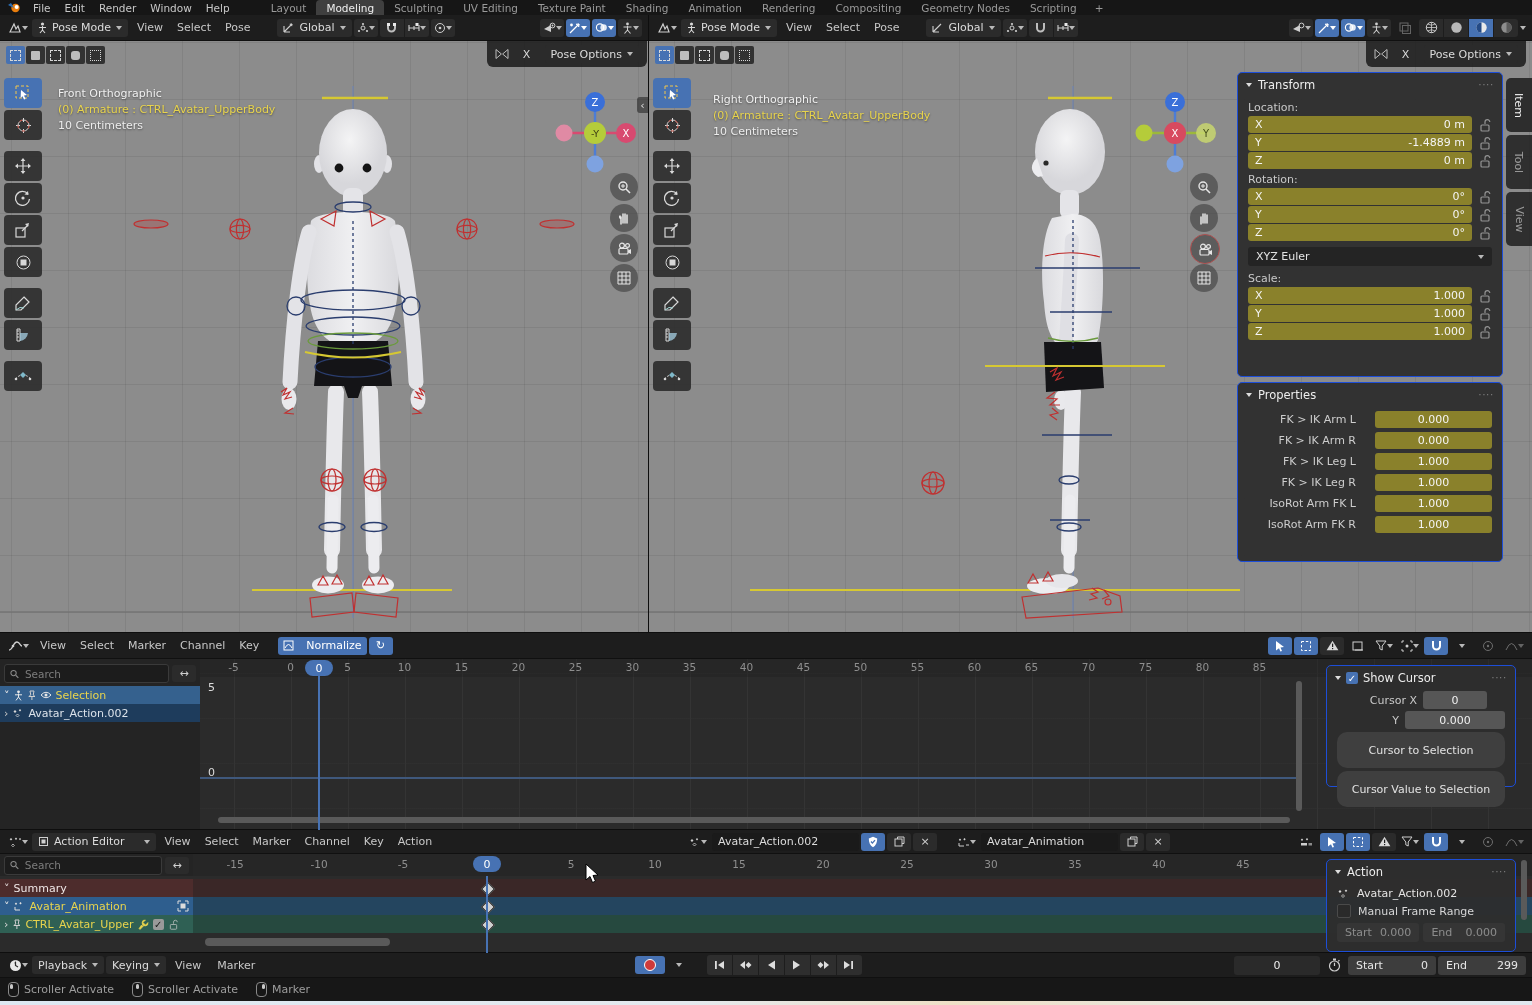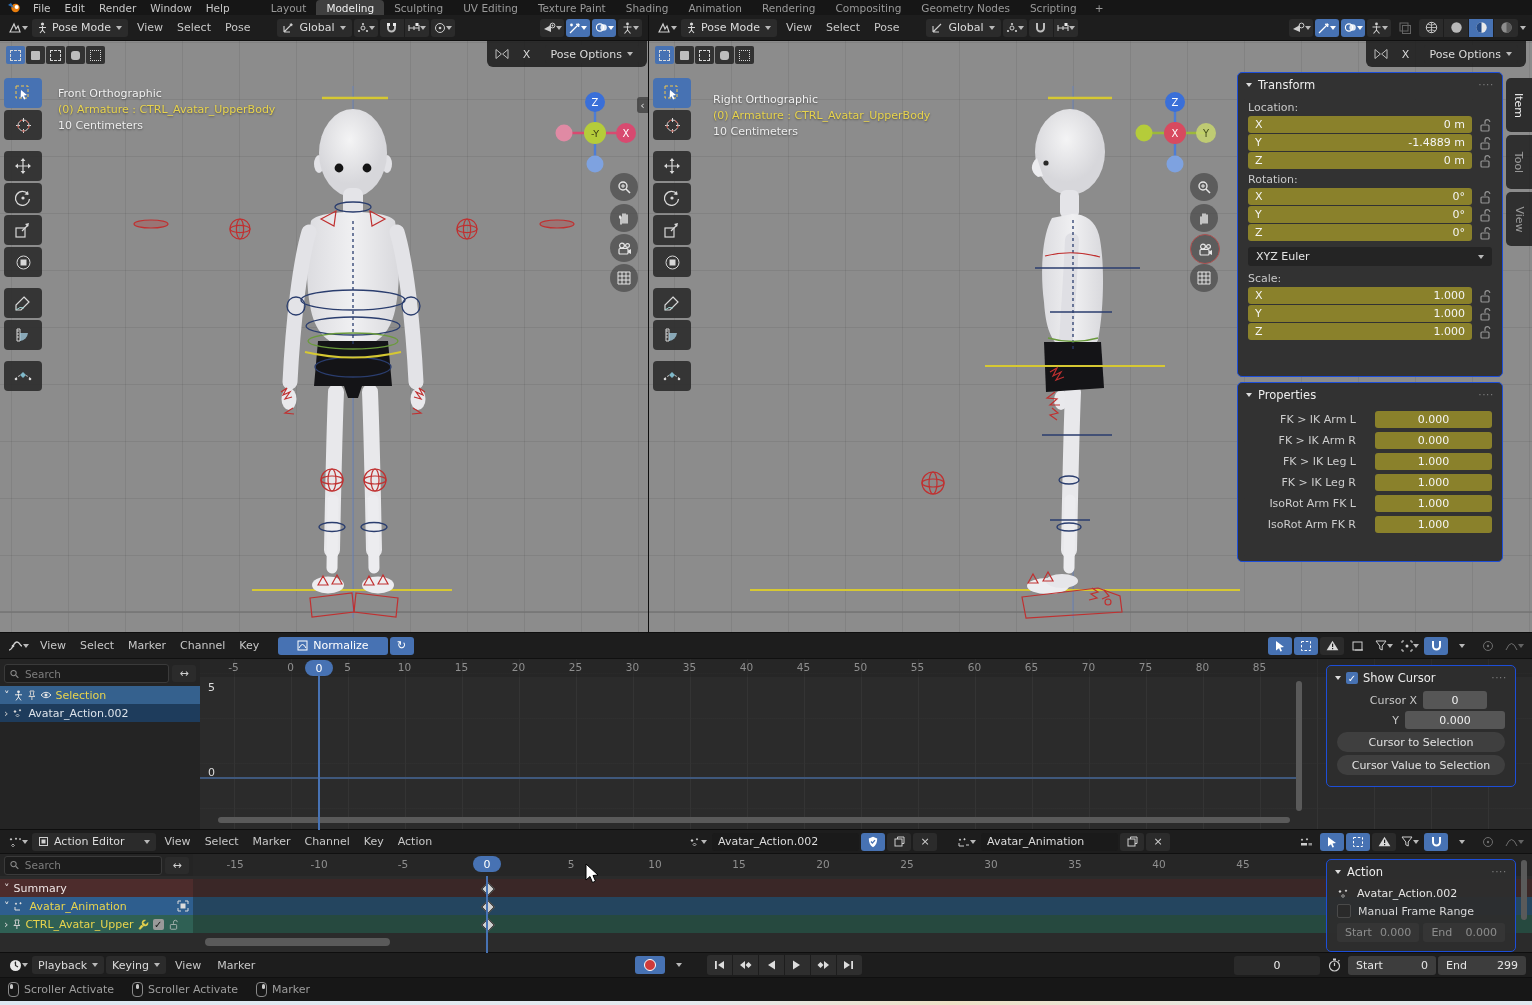--- a/index.html
+++ b/index.html
@@ -69,21 +69,21 @@
   .searchbox{display:flex;align-items:center;gap:4px;background:#1c1c1c;border:1px solid #3a3a3a;border-radius:3px;height:17px;padding:0 5px;flex:1;}
   .searchbox input{background:transparent;border:none;outline:none;color:#cfcfcf;width:100%;font-family:"DejaVu Sans",sans-serif;font-size:10.5px;}
   .searchbox input::placeholder{color:#7d7d7d;}
   .chrow{display:flex;align-items:center;gap:4px;padding:0 4px;height:18px;white-space:nowrap;}
   .ruler{position:absolute;display:flex;color:#8f8f8f;font-size:10.5px;}
   .ruler .tick{text-align:center;}
   .pill{position:absolute;width:28px;height:16px;background:#4772b3;border-radius:8px;color:#fff;display:flex;align-items:center;justify-content:center;z-index:6;}
   .playline{position:absolute;width:2px;background:#4772b3;z-index:5;}
   .scrollthumb{position:absolute;background:#5a5a5a;border-radius:4px;}
   .key-d{position:absolute;width:8px;height:8px;background:#d0d0d0;border:1px solid #1a1a1a;transform:rotate(45deg);z-index:4;}
-  .gbtn{height:20px;background:#3f3f3f;border-radius:10px;display:flex;align-items:center;justify-content:center;color:#e2e2e2;margin:3px 10px;}
+  .gbtn{height:36px;background:#3f3f3f;border-radius:10px;display:flex;align-items:center;justify-content:center;color:#e2e2e2;margin:3px 10px;}
   .gfield{height:18px;background:#565656;border-radius:3px;display:flex;align-items:center;justify-content:center;color:#f0f0f0;}
   .cb{width:12px;height:12px;border-radius:2px;background:#4772b3;color:#fff;font-size:10px;display:flex;align-items:center;justify-content:center;}
   .cb.off{background:#2a2a2a;border:1px solid #4a4a4a;}
   
   .transport{display:inline-flex;gap:1px;}
   .tbtn{width:25px;height:20px;background:#2e2e2e;display:flex;align-items:center;justify-content:center;}
   .tbtn:first-child{border-radius:3px 0 0 3px;}
   .tbtn:last-child{border-radius:0 3px 3px 0;}
   .frfield{background:#2a2a2a;border-radius:3px;height:19px;display:flex;align-items:center;justify-content:center;color:#ececec;}
   .sefield{background:#3d3d3d;border-radius:3px;height:19px;display:flex;align-items:center;padding:0 8px;color:#e6e6e6;gap:8px;}
@@ -931,21 +931,21 @@
           <span class="chev"></span>
       </span>
       <div style="display:flex;">
 
       <span class="menu">View</span>
           <span class="menu">Select</span>
           <span class="menu">Marker</span>
           <span class="menu">Channel</span>
           <span class="menu">Key</span>
         </div>
-      <span class="ibtn blue" style="margin-left:10px;padding:0 19px;gap:5px;">
+      <span class="ibtn blue" style="margin-left:10px;padding:0 5px;gap:12px;">
         <svg class="ic" width="11" height="11" viewBox="0 0 11 11">
             <rect x="1" y="1" width="9" height="9" fill="none" stroke="#fff"></rect>
             <path d="M2,8 Q5.5,1 9,8" fill="none" stroke="#fff"></path>
           </svg>
         <span>Normalize</span>
       </span>
       <span class="ibtn blue">↻</span>
       <span style="margin-left:auto;"></span>
       <span class="ibtn blue">
           <svg class="ic" width="10" height="12" viewBox="0 0 10 12">

